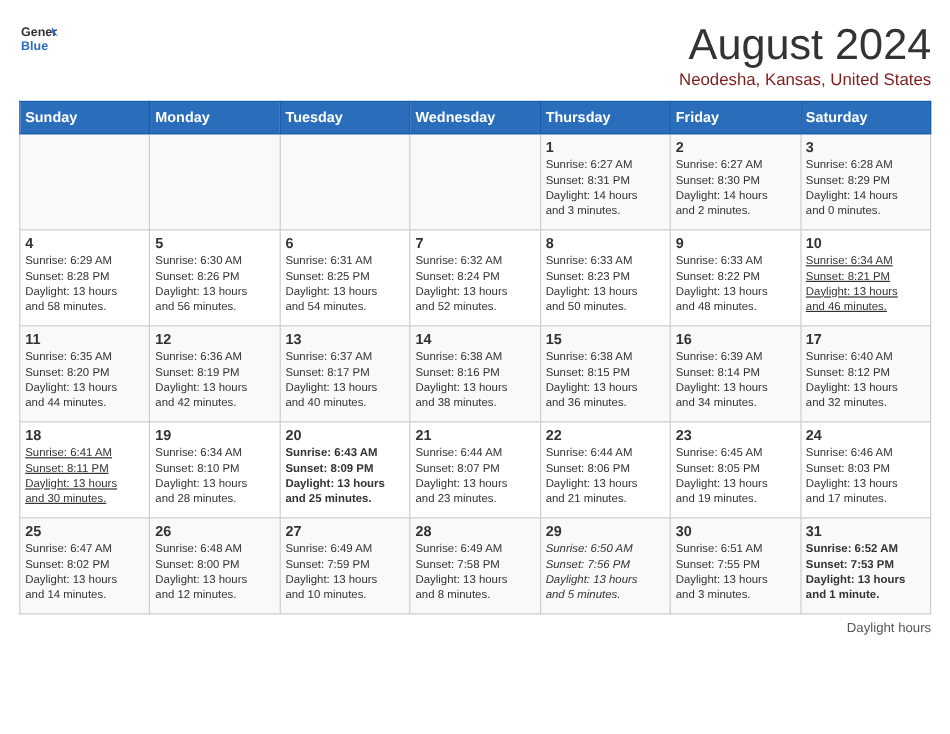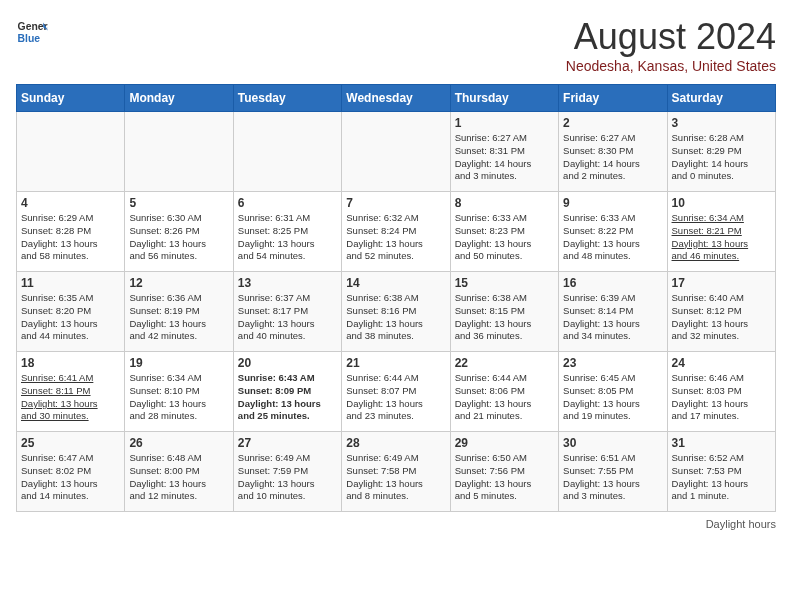--- a/index.html
+++ b/index.html
@@ -315,35 +315,35 @@
         </td>
         <td>
           <span class="day-number">28</span>
           <div class="day-info" style="white-space: pre-line;">Sunrise: 6:49 AM
 Sunset: 7:58 PM
 Daylight: 13 hours
 and 8 minutes.</div>
         </td>
         <td>
           <span class="day-number">29</span>
-          <div class="day-info" style="white-space: pre-line;">Sunrise: 6:50 AM
+          <div class="day-info" style="white-space: pre-line; font-style: italic;">Sunrise: 6:50 AM
 Sunset: 7:56 PM
 Daylight: 13 hours
 and 5 minutes.</div>
         </td>
         <td>
           <span class="day-number">30</span>
           <div class="day-info" style="white-space: pre-line;">Sunrise: 6:51 AM
 Sunset: 7:55 PM
 Daylight: 13 hours
 and 3 minutes.</div>
         </td>
         <td>
           <span class="day-number">31</span>
-          <div class="day-info" style="white-space: pre-line;">Sunrise: 6:52 AM
+          <div class="day-info" style="white-space: pre-line; font-weight: bold;">Sunrise: 6:52 AM
 Sunset: 7:53 PM
 Daylight: 13 hours
 and 1 minute.</div>
         </td>
       </tr>
     </tbody>
 </table>
 
 <div class="footer">
   <span>Daylight hours</span>

